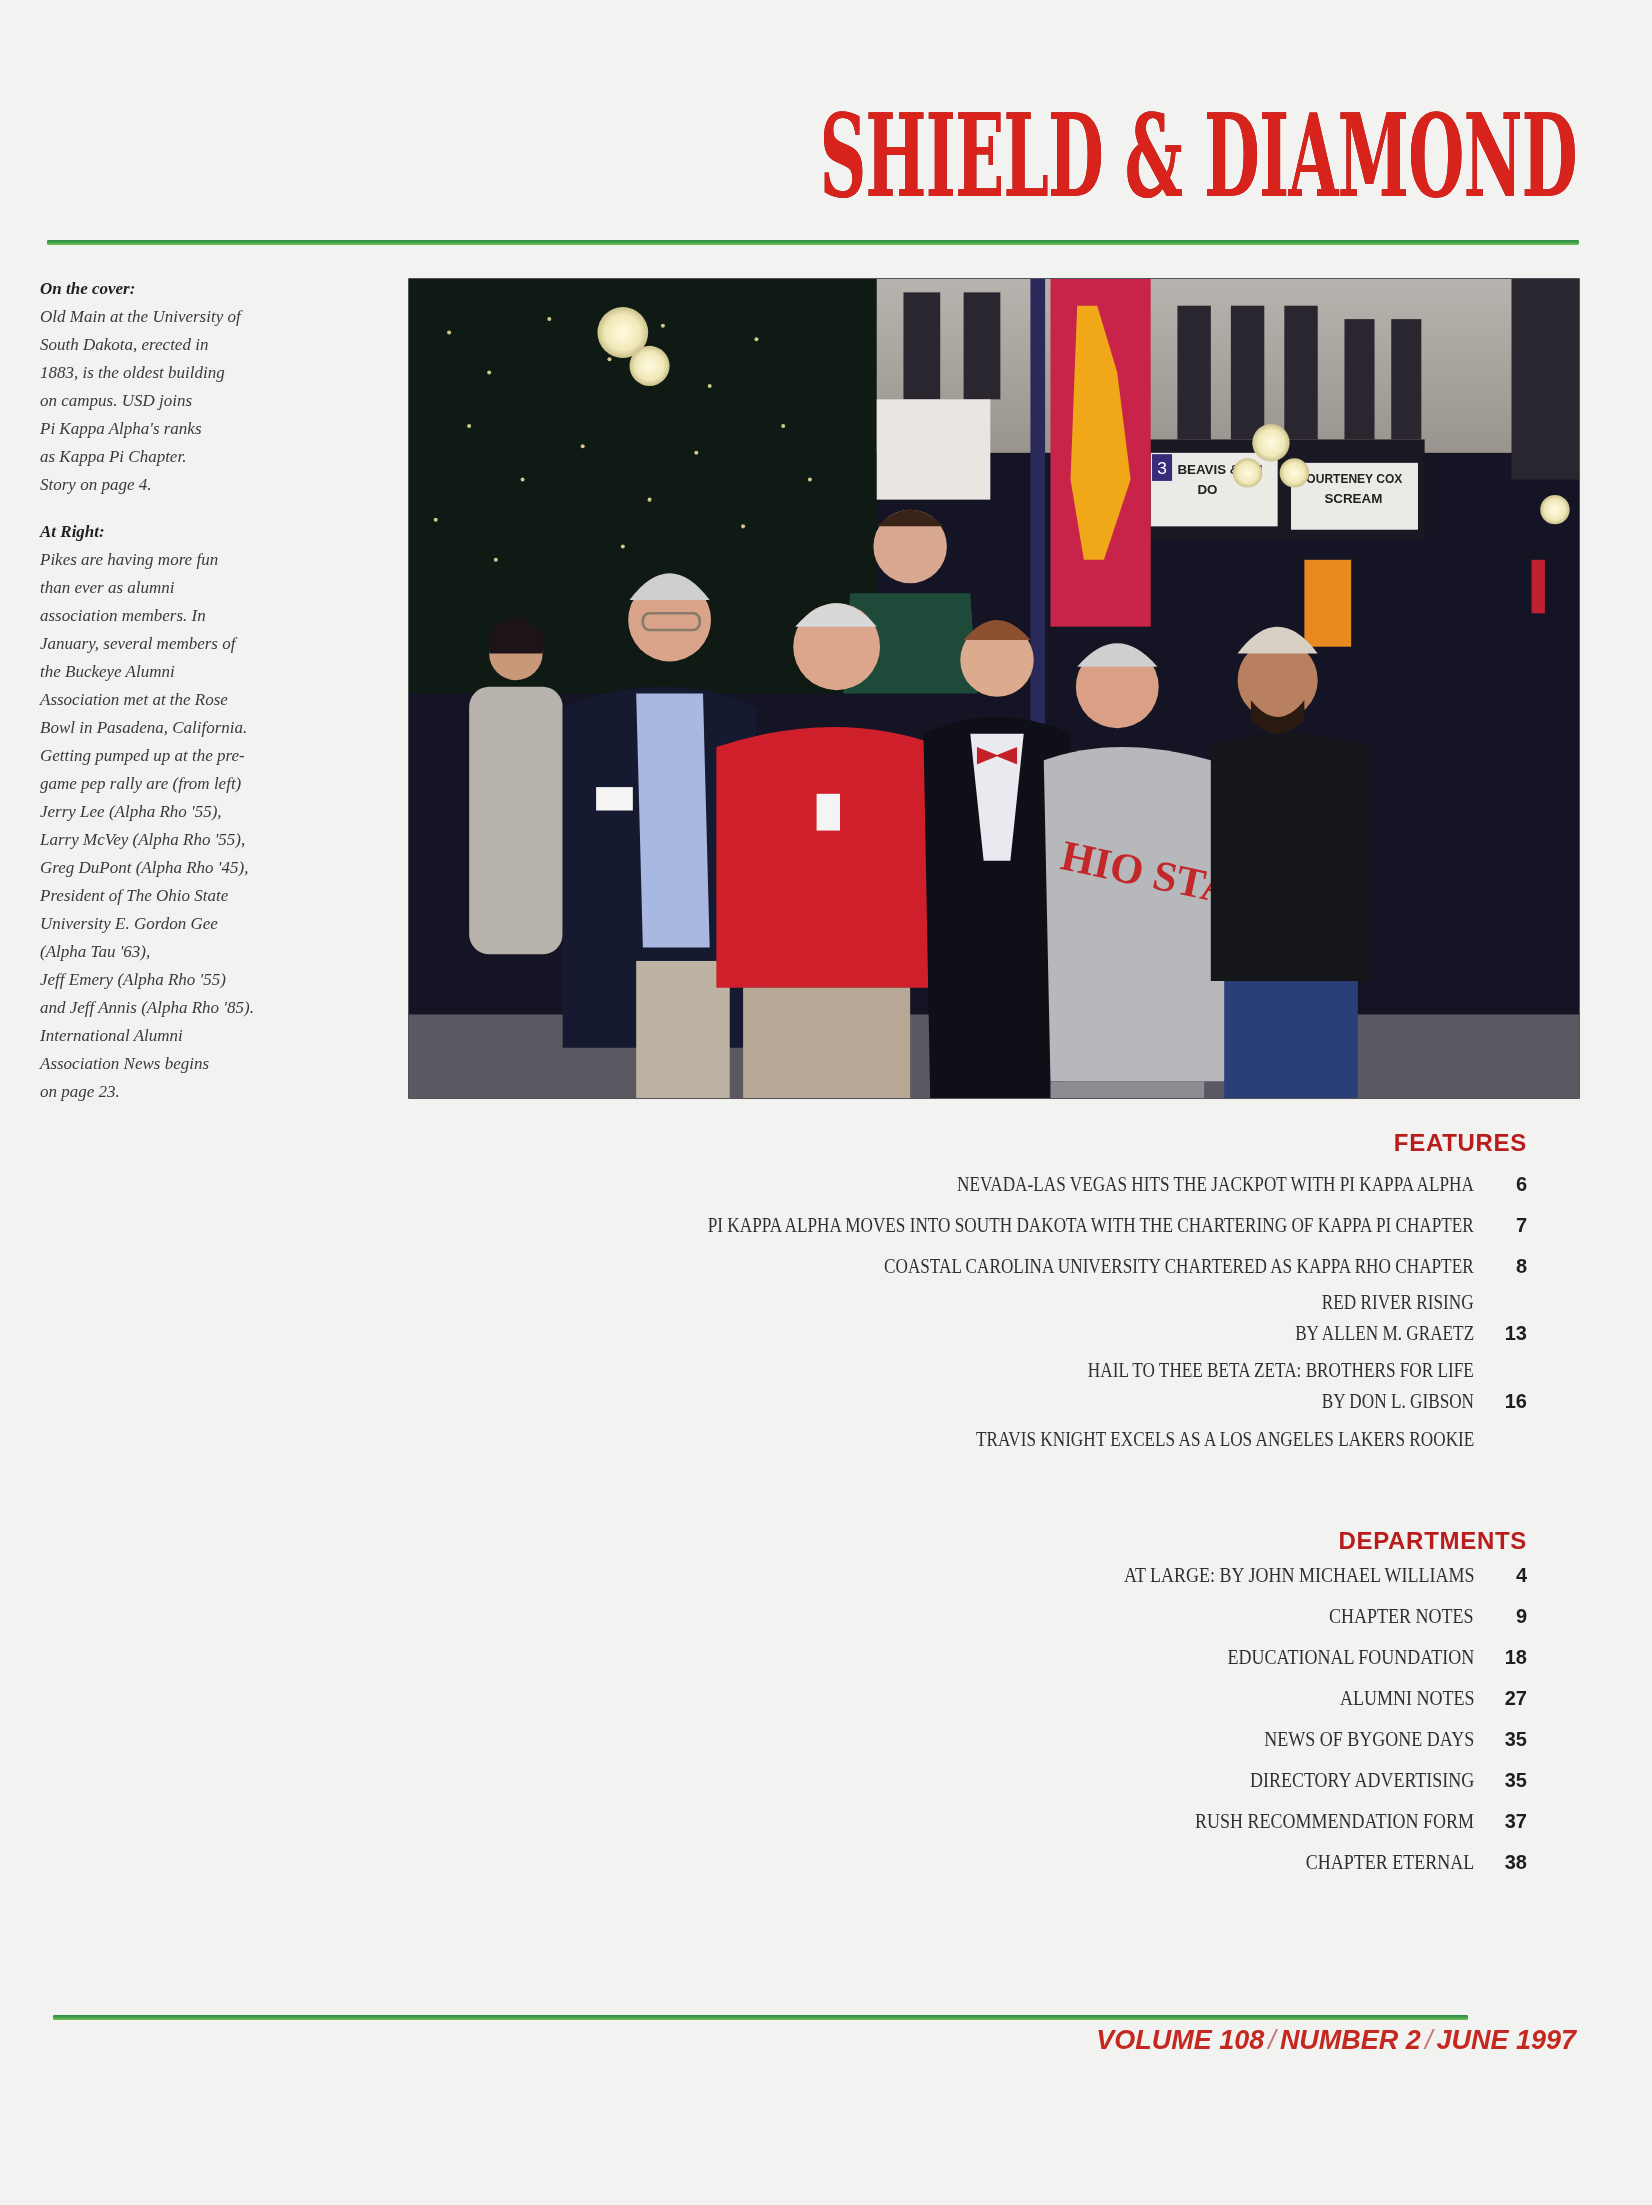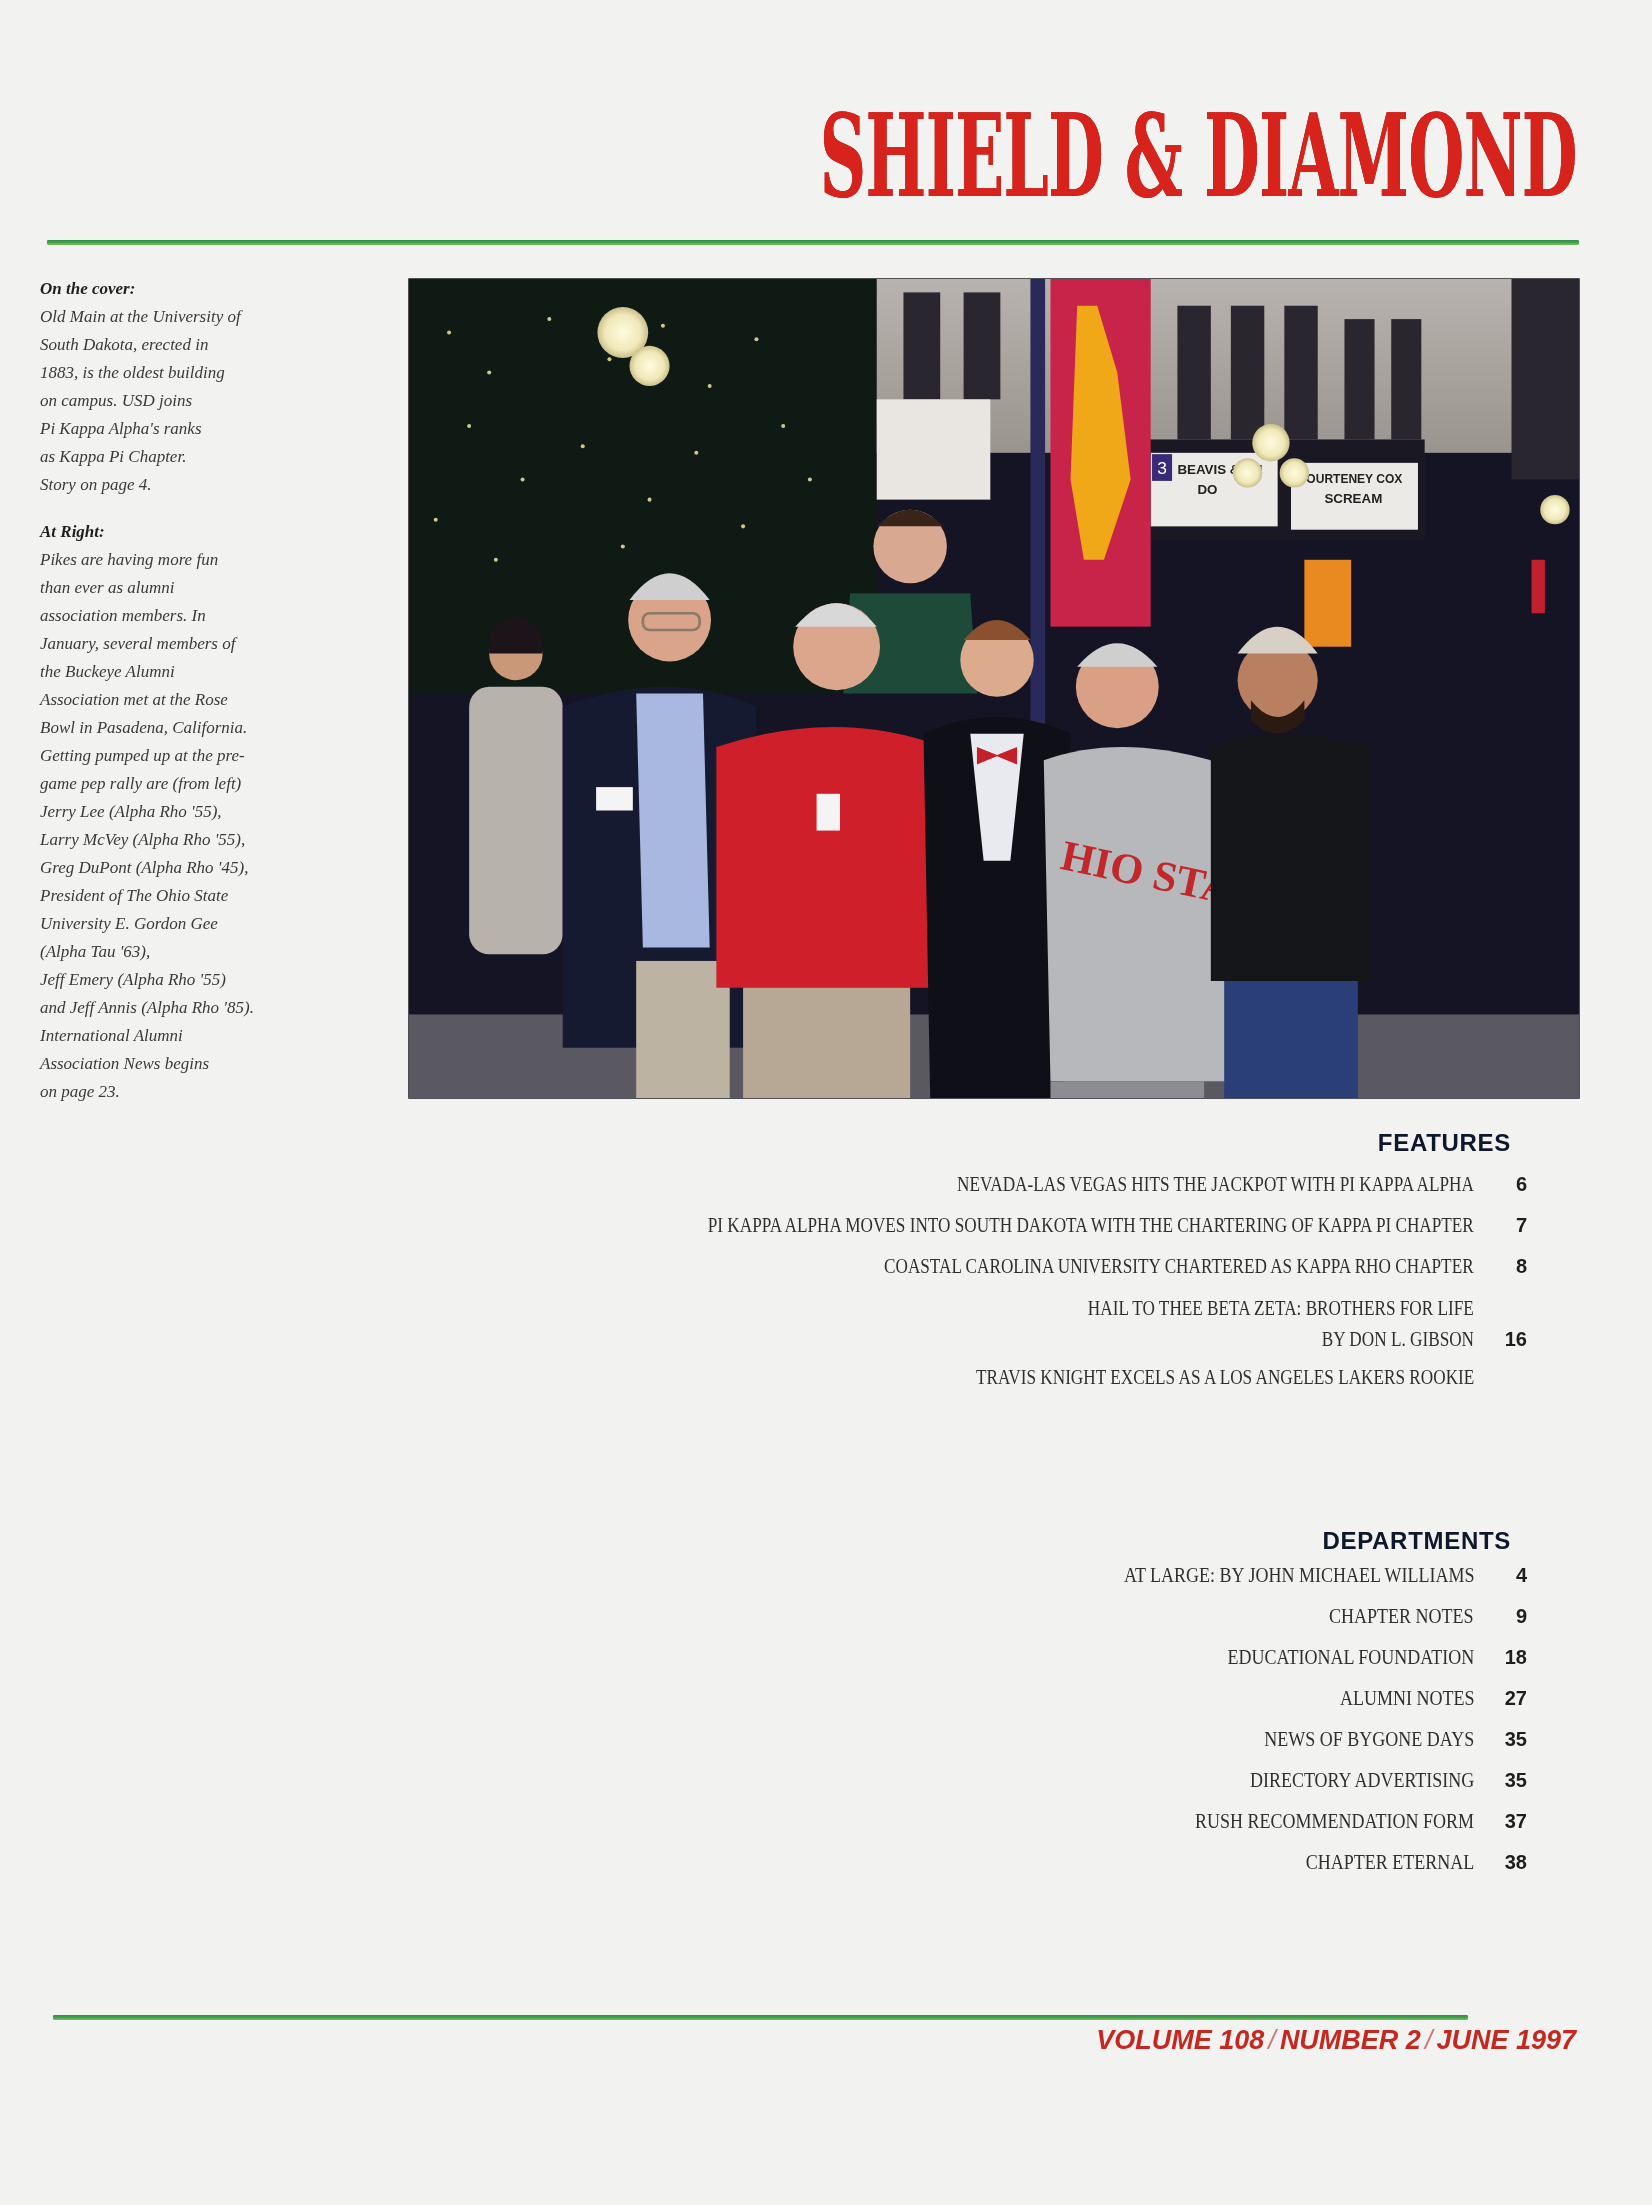--- a/index.html
+++ b/index.html
@@ -52,22 +52,22 @@
     box-shadow: 0 0 0 0.7px #0c0c14;
   }
   .photo svg { width: 100%; height: 100%; display: block; }
 
   .toc {
     position: absolute; right: 126px; width: 1203px;
     text-align: right;
   }
   .toc-heading {
     font-family: "Liberation Sans", sans-serif; font-weight: bold;
-    color: #0f172a; font-size: 24px; letter-spacing: 0.7px;
-    margin-right: 16px; line-height: 29px;
+    color: #b91c1c; font-size: 24px; letter-spacing: 0.7px;
+    margin-right: 0; line-height: 29px;
   }
   .toc-row {
     display: flex; justify-content: flex-end; align-items: baseline;
     font-size: 20px; line-height: 41px;
   }
   .toc-row.sub { line-height: 31px; }
   .toc-row.sub + .toc-row.byline { line-height: 31px; }
   .toc-title {
     font-family: "Liberation Serif", serif;
     color: #2f2f2f;
@@ -260,20 +260,30 @@
     <span class="toc-page">6</span>
   </div>
   <div class="toc-row">
     <span class="toc-title">PI KAPPA ALPHA MOVES INTO SOUTH DAKOTA WITH THE CHARTERING OF KAPPA PI CHAPTER</span>
     <span class="toc-page">7</span>
   </div>
   <div class="toc-row">
     <span class="toc-title">COASTAL CAROLINA UNIVERSITY CHARTERED AS KAPPA RHO CHAPTER</span>
     <span class="toc-page">8</span>
   </div>
+  <div>
+    <div class="toc-row sub">
+      <span class="toc-title">RED RIVER RISING</span>
+      <span class="toc-page empty">00</span>
+    </div>
+    <div class="toc-row byline" style="line-height:31px">
+      <span class="toc-title">BY ALLEN M. GRAETZ</span>
+      <span class="toc-page">13</span>
+    </div>
+  </div>
   <div style="height:6.7px"></div>
   <div>
     <div class="toc-row sub">
       <span class="toc-title">HAIL TO THEE BETA ZETA: BROTHERS FOR LIFE</span>
       <span class="toc-page empty">00</span>
     </div>
     <div class="toc-row byline" style="line-height:31px">
       <span class="toc-title">BY DON L. GIBSON</span>
       <span class="toc-page">16</span>
     </div>

